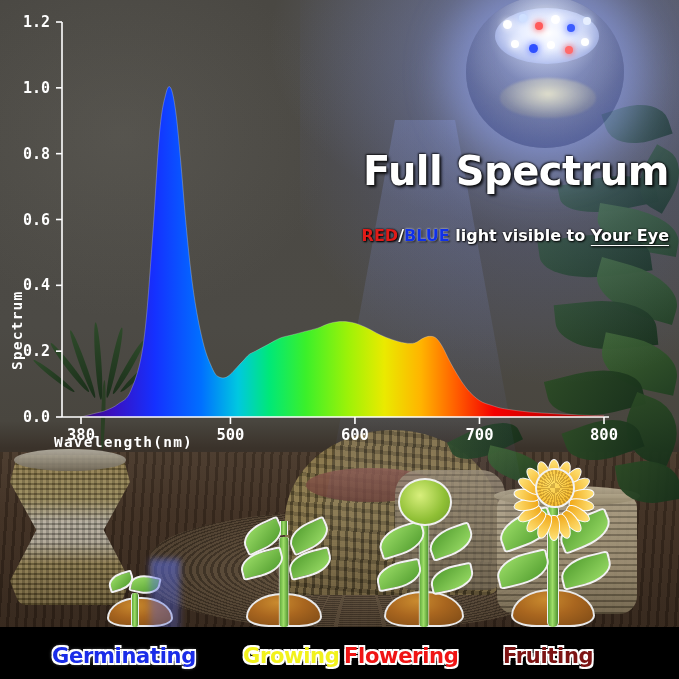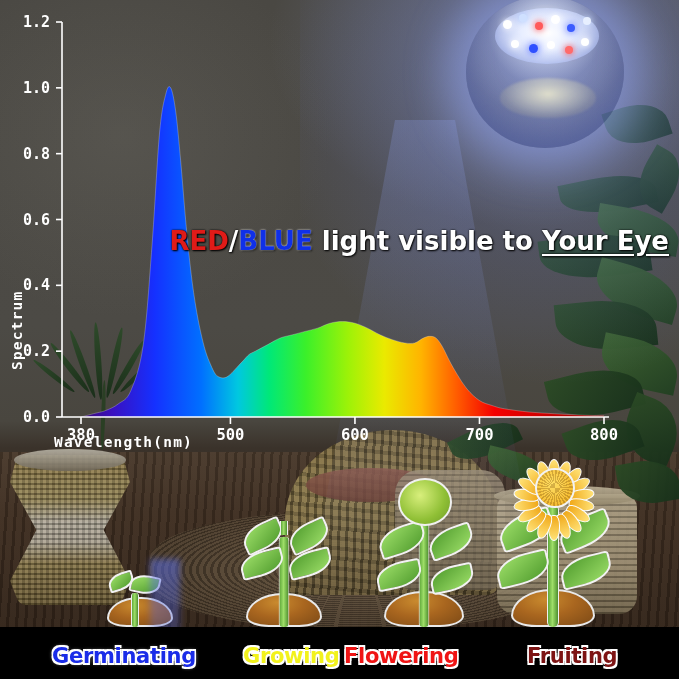--- a/index.html
+++ b/index.html
@@ -152,21 +152,21 @@
   }
   .sub1{
     position:absolute;right:10px;top:196px;
     font-family:"DejaVu Sans",sans-serif;
     font-weight:bold;font-size:19.5px;color:#fff;white-space:nowrap;
     text-shadow:0 0 2px #000,1px 1px 2px rgba(0,0,0,.9);
   }
   .sub2{
     position:absolute;right:10px;top:226px;
     font-family:"DejaVu Sans",sans-serif;
-    font-weight:bold;font-size:26px;color:#fff;white-space:nowrap;
+    font-weight:bold;font-size:16px;color:#fff;white-space:nowrap;
     text-shadow:0 0 2px #000,1px 1px 2px rgba(0,0,0,.9);
   }
   .w-red{color:#e01b18;text-shadow:0 0 2px #000,1px 1px 2px #000;}
   .w-blue{color:#1030e8;text-shadow:0 0 2px #fff,1px 1px 2px #000;}
   .w-ul{text-decoration:underline;text-underline-offset:4px;}
 
   
   .plantfig{position:absolute;}
   .mound{
     position:absolute;bottom:0;left:50%;transform:translateX(-50%);
@@ -353,20 +353,21 @@
         <text x="354.95238095238096" y="440" text-anchor="middle" fill="#ffffff" font-family="DejaVu Sans Mono, monospace" font-size="15.5" font-weight="bold">600</text>
         <text x="479.4761904761905" y="440" text-anchor="middle" fill="#ffffff" font-family="DejaVu Sans Mono, monospace" font-size="15.5" font-weight="bold">700</text>
         <text x="604" y="440" text-anchor="middle" fill="#ffffff" font-family="DejaVu Sans Mono, monospace" font-size="15.5" font-weight="bold">800</text>
       </g>
 
     <text id="ylabel" x="22" y="370" transform="rotate(-90 22 370)" fill="#ffffff" font-family="DejaVu Sans Mono, monospace" font-size="14.5" font-weight="bold" letter-spacing="1.2">Spectrum</text>
 
     <text id="xlabel" x="54" y="447" fill="#ffffff" font-family="DejaVu Sans Mono, monospace" font-size="14.5" font-weight="bold" letter-spacing="1.2">Wavelength(nm)</text>
   </svg>
 
+  <div class="headline">Full Spectrum</div>
 
 
   <div class="sub2">
     <span class="w-red">RED</span><span>/</span><span class="w-blue">BLUE</span><span> light visible to </span><span class="w-ul">Your Eye</span>
   </div>
 
   <div class="plantfig" style="left:100px;top:555px;width:80px;height:72px;">
     <div class="mound" style="width:62px;height:26px;"></div>
     <div class="stem" style="height:34px;width:6px;left:44%;border-radius:3px;"></div>
     <div class="pleaf" style="left:8px;top:18px;width:22px;height:13px;transform:rotate(-18deg);"></div>
@@ -422,16 +423,16 @@
       </div>
     <div class="sunflower-core" style="left:41px;top:16px;width:36px;height:36px;"></div>
   </div>
 
   <div class="bluebeam-bottom"></div>
 
   <div class="banner">
     <div class="stage-label sl-germ" style="left:52px;">Germinating</div>
     <div class="stage-label sl-grow" style="left:218px;">Growing</div>
     <div class="stage-label sl-flow" style="left:344px;">Flowering</div>
-    <div class="stage-label sl-fruit" style="left:527px;margin-top:6px;">Fruiting</div>
+    <div class="stage-label sl-fruit" style="left:503px;margin-top:6px;">Fruiting</div>
   </div>
 
 </div>
 
 </body></html>

